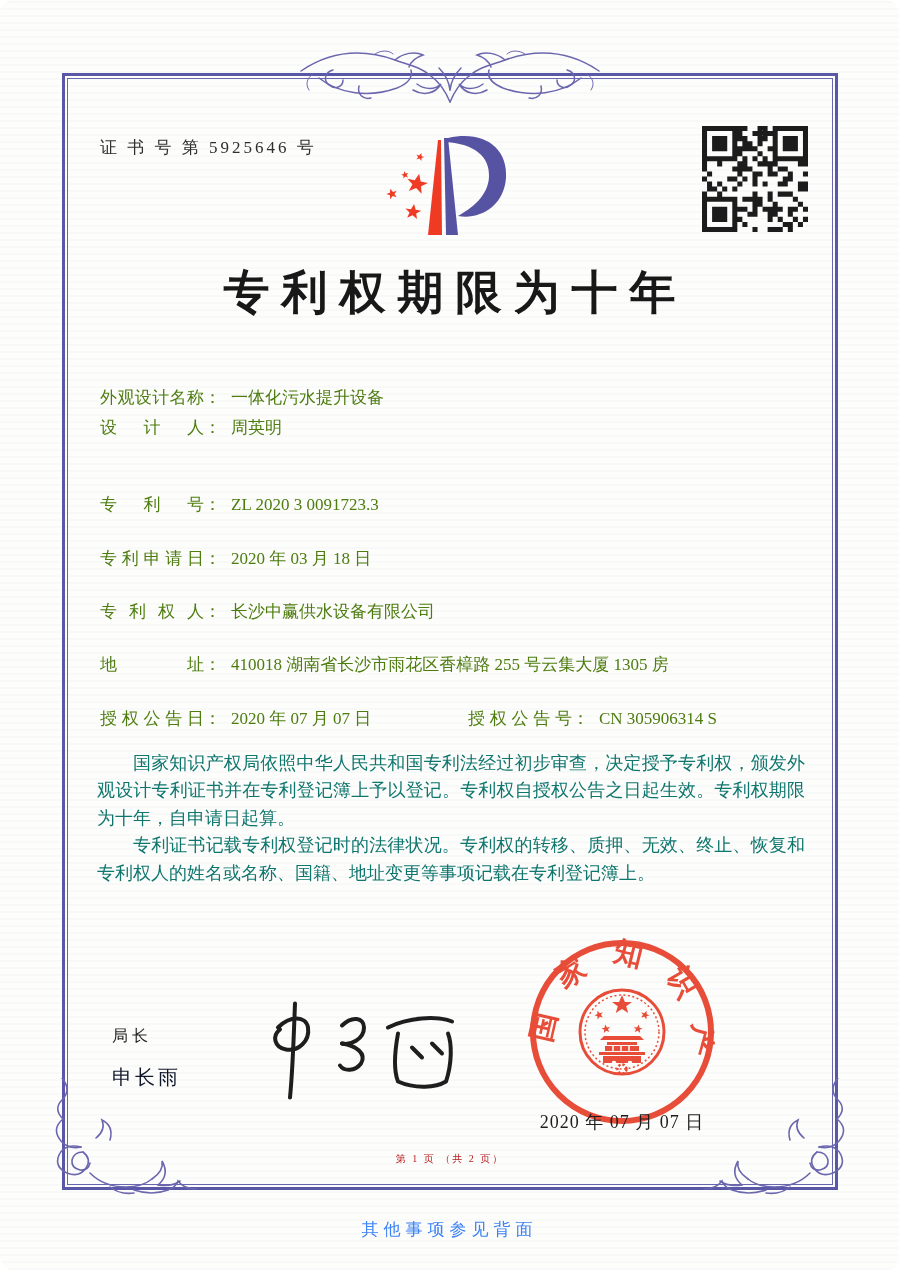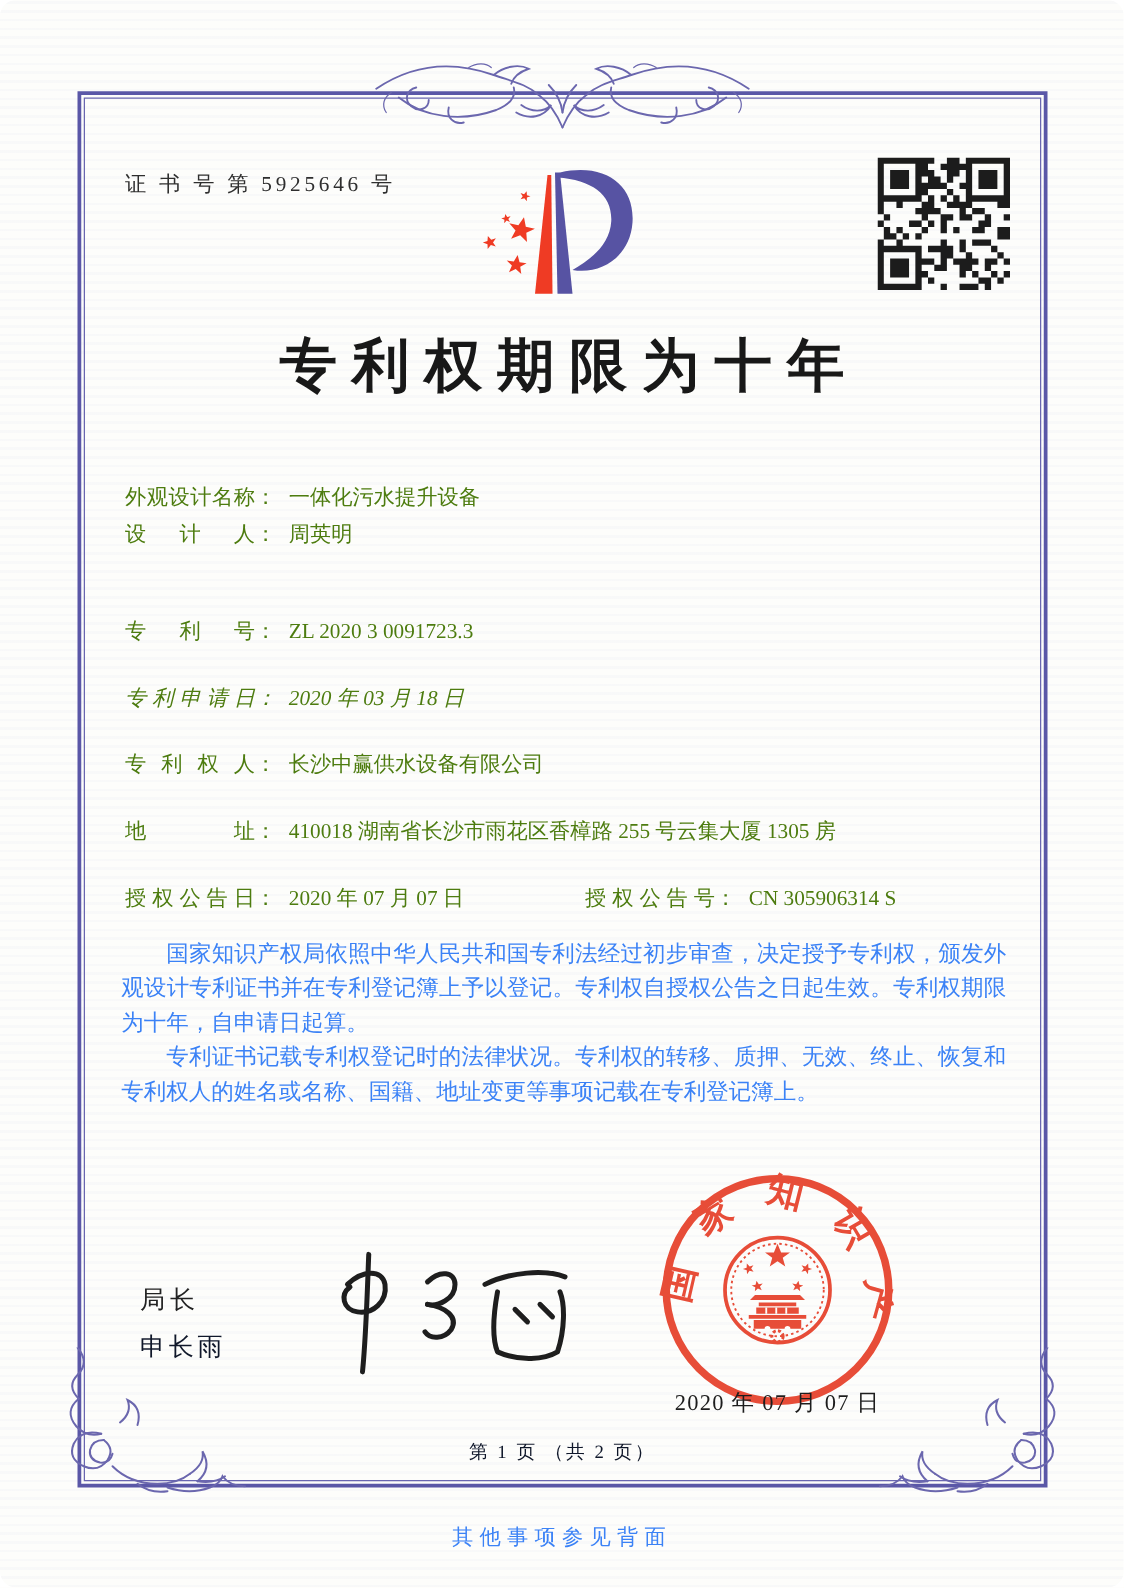--- a/index.html
+++ b/index.html
@@ -18,31 +18,31 @@
   .qr{left:702px;top:126px;width:106px;height:106px;}
   .title{left:0;top:262px;width:899px;text-align:center;font-size:46px;font-weight:bold;
          letter-spacing:12px;text-indent:12px;color:#181818;}
   
   .frow{left:100px;height:24px;font-size:17px;color:#4d7c0f;white-space:nowrap;}
   .flabel{display:inline-block;width:104px;text-align:justify;text-align-last:justify;vertical-align:top;}
   .fcolon{display:inline-block;margin-right:10px;}
   .grant-no{left:468px;}
   
   .body-text{left:97px;top:750px;width:708px;font-size:18px;line-height:27.4px;
-             text-align:justify;color:#3b82f6;}
+             text-align:justify;color:#0f766e;}
   .body-text p{margin:0;text-indent:2em;}
   
-  .sig-title{left:112px;top:1026px;font-size:20px;letter-spacing:4px;color:#222;}
+  .sig-title{left:112px;top:1026px;font-size:16px;letter-spacing:4px;color:#222;}
   .sig-name{left:112px;top:1064px;font-size:20px;letter-spacing:3px;color:#0f172a;}
   .sig-svg{left:240px;top:996px;width:235px;height:108px;}
   
   .seal{left:527px;top:937px;width:190px;height:190px;opacity:.93;}
   .seal-date{left:517px;top:1110px;width:210px;text-align:center;font-size:18px;color:#1d1d1d;letter-spacing:1px;}
   
-  .page-info{left:62px;top:1152px;width:776px;text-align:center;font-size:15px;letter-spacing:2px;color:#0f172a;}
+  .page-info{left:62px;top:1152px;width:776px;text-align:center;font-size:10px;letter-spacing:2px;color:#b91c1c;}
   .back-note{left:0;top:1218px;width:899px;text-align:center;font-size:17px;letter-spacing:5px;color:#3b82f6;}
   .orn{color:#6b67ae;}
 </style>
 </head>
 <body>
 
 <div class="page">
 
   <div class="abs border-outer">
     <div class="border-inner"></div>
@@ -112,21 +112,21 @@
 
   <div class="abs frow" style="top:386px;">
     <span class="flabel">外观设计名称</span><span class="fcolon">：</span><span>一体化污水提升设备</span>
   </div>
   <div class="abs frow" style="top:416px;">
     <span class="flabel">设计人</span><span class="fcolon">：</span><span>周英明</span>
   </div>
   <div class="abs frow" style="top:493px;">
     <span class="flabel">专利号</span><span class="fcolon">：</span><span>ZL 2020 3 0091723.3</span>
   </div>
-  <div class="abs frow" style="top:547px;font-style:italic;">
+  <div class="abs frow" style="top:547px;">
     <span class="flabel">专利申请日</span><span class="fcolon">：</span><span>2020 年 03 月 18 日</span>
   </div>
   <div class="abs frow" style="top:600px;">
     <span class="flabel">专利权人</span><span class="fcolon">：</span><span>长沙中赢供水设备有限公司</span>
   </div>
   <div class="abs frow" style="top:653px;">
     <span class="flabel">地址</span><span class="fcolon">：</span><span>410018 湖南省长沙市雨花区香樟路 255 号云集大厦 1305 房</span>
   </div>
   <div class="abs frow" style="top:707px;">
     <span class="flabel">授权公告日</span><span class="fcolon">：</span><span>2020 年 07 月 07 日</span>

